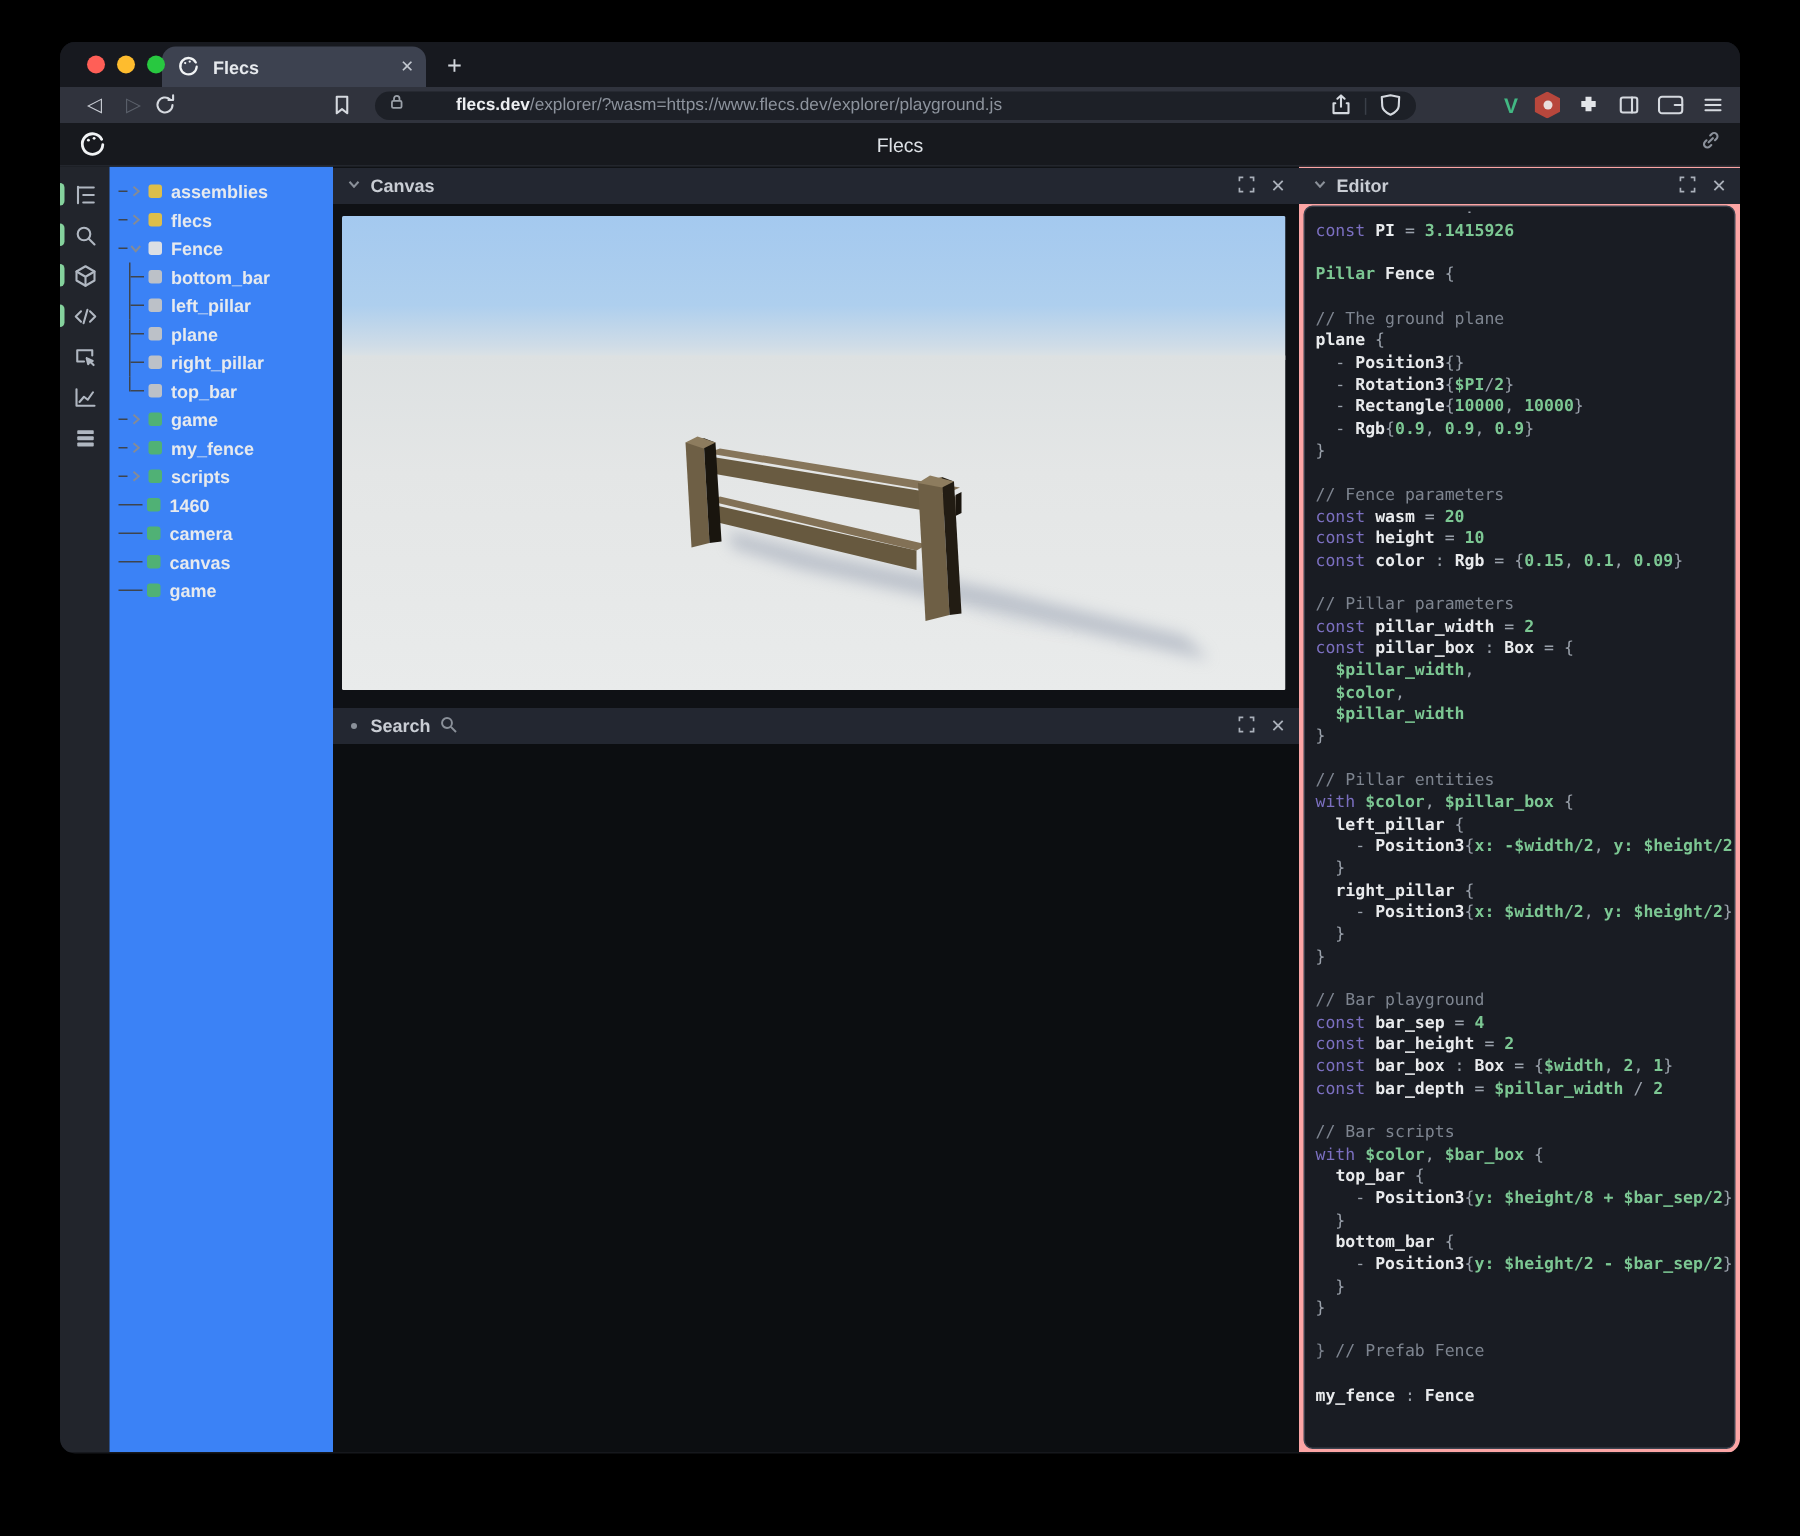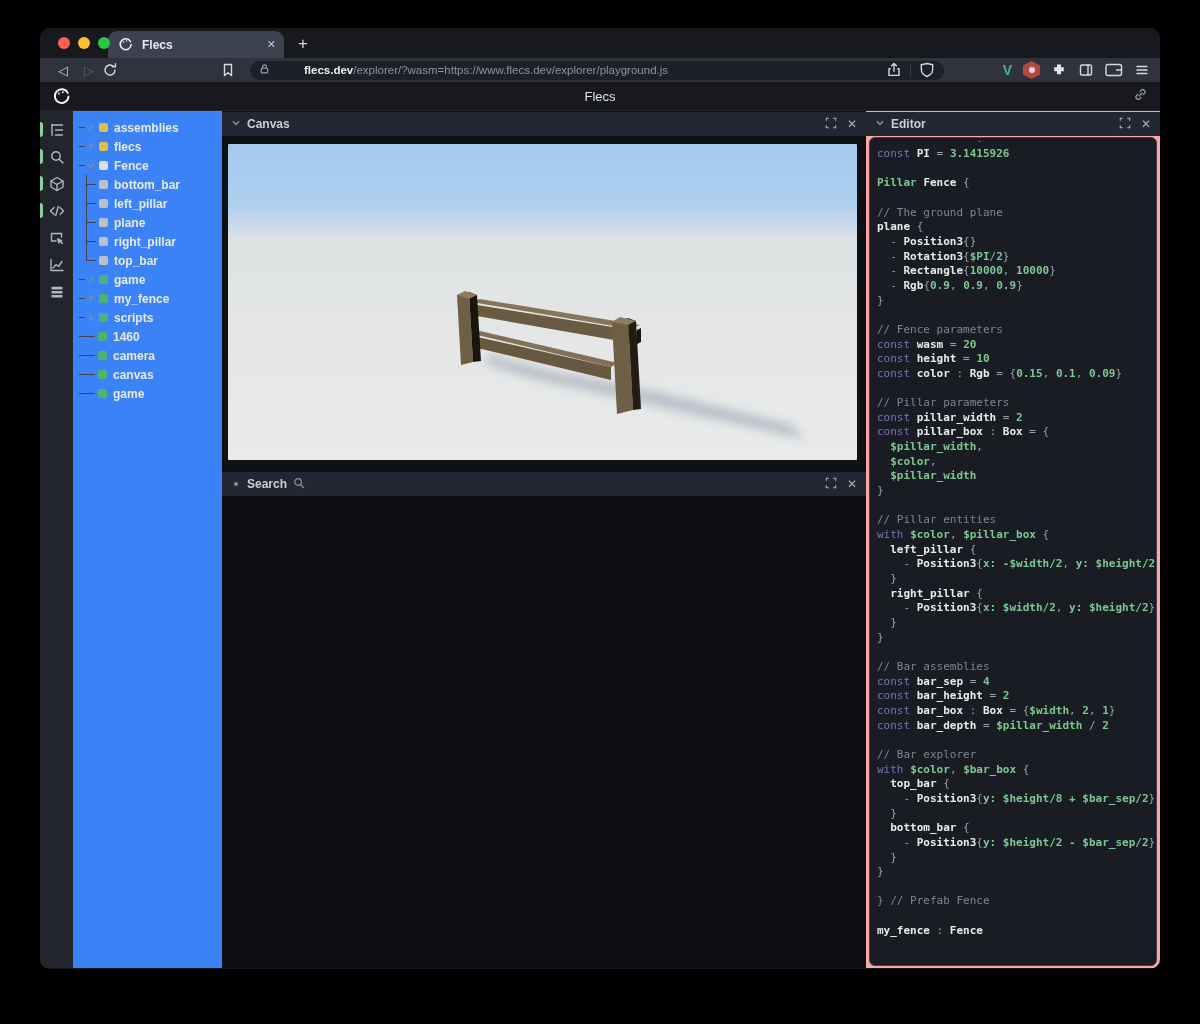--- a/index.html
+++ b/index.html
@@ -523,27 +523,27 @@
             <div class="code-line"><span class="tok-c">// Pillar entities</span></div>
             <div class="code-line"><span class="tok-k">with </span><span class="tok-v">$color</span><span class="tok-p">, </span><span class="tok-v">$pillar_box</span><span class="tok-p"> {</span></div>
             <div class="code-line"><span class="tok-p">  </span><span class="tok-t">left_pillar</span><span class="tok-p"> {</span></div>
             <div class="code-line"><span class="tok-p">    - </span><span class="tok-t">Position3</span><span class="tok-p">{</span><span class="tok-g">x: -$width/2</span><span class="tok-p">, </span><span class="tok-g">y: $height/2</span><span class="tok-p">}</span></div>
             <div class="code-line"><span class="tok-p">  }</span></div>
             <div class="code-line"><span class="tok-p">  </span><span class="tok-t">right_pillar</span><span class="tok-p"> {</span></div>
             <div class="code-line"><span class="tok-p">    - </span><span class="tok-t">Position3</span><span class="tok-p">{</span><span class="tok-g">x: $width/2</span><span class="tok-p">, </span><span class="tok-g">y: $height/2</span><span class="tok-p">}</span></div>
             <div class="code-line"><span class="tok-p">  }</span></div>
             <div class="code-line"><span class="tok-p">}</span></div>
             <div class="code-line">&nbsp;</div>
-            <div class="code-line"><span class="tok-c">// Bar assemblies</span></div>
+            <div class="code-line"><span class="tok-c">// Bar playground</span></div>
             <div class="code-line"><span class="tok-k">const </span><span class="tok-t">bar_sep</span><span class="tok-p"> = </span><span class="tok-n">4</span></div>
             <div class="code-line"><span class="tok-k">const </span><span class="tok-t">bar_height</span><span class="tok-p"> = </span><span class="tok-n">2</span></div>
             <div class="code-line"><span class="tok-k">const </span><span class="tok-t">bar_box</span><span class="tok-p"> : </span><span class="tok-t">Box</span><span class="tok-p"> = {</span><span class="tok-v">$width</span><span class="tok-p">, </span><span class="tok-n">2</span><span class="tok-p">, </span><span class="tok-n">1</span><span class="tok-p">}</span></div>
             <div class="code-line"><span class="tok-k">const </span><span class="tok-t">bar_depth</span><span class="tok-p"> = </span><span class="tok-v">$pillar_width</span><span class="tok-p"> / </span><span class="tok-n">2</span></div>
             <div class="code-line">&nbsp;</div>
-            <div class="code-line"><span class="tok-c">// Bar explorer</span></div>
+            <div class="code-line"><span class="tok-c">// Bar scripts</span></div>
             <div class="code-line"><span class="tok-k">with </span><span class="tok-v">$color</span><span class="tok-p">, </span><span class="tok-v">$bar_box</span><span class="tok-p"> {</span></div>
             <div class="code-line"><span class="tok-p">  </span><span class="tok-t">top_bar</span><span class="tok-p"> {</span></div>
             <div class="code-line"><span class="tok-p">    - </span><span class="tok-t">Position3</span><span class="tok-p">{</span><span class="tok-g">y: $height/8 + $bar_sep/2</span><span class="tok-p">}</span></div>
             <div class="code-line"><span class="tok-p">  }</span></div>
             <div class="code-line"><span class="tok-p">  </span><span class="tok-t">bottom_bar</span><span class="tok-p"> {</span></div>
             <div class="code-line"><span class="tok-p">    - </span><span class="tok-t">Position3</span><span class="tok-p">{</span><span class="tok-g">y: $height/2 - $bar_sep/2</span><span class="tok-p">}</span></div>
             <div class="code-line"><span class="tok-p">  }</span></div>
             <div class="code-line"><span class="tok-p">}</span></div>
             <div class="code-line">&nbsp;</div>
             <div class="code-line"><span class="tok-c">} // Prefab Fence</span></div>

